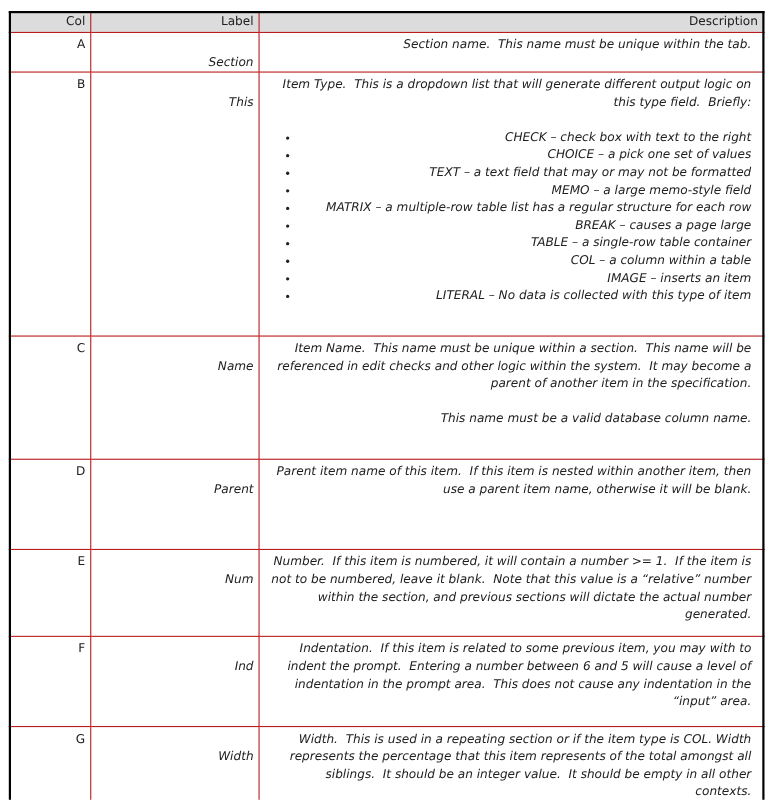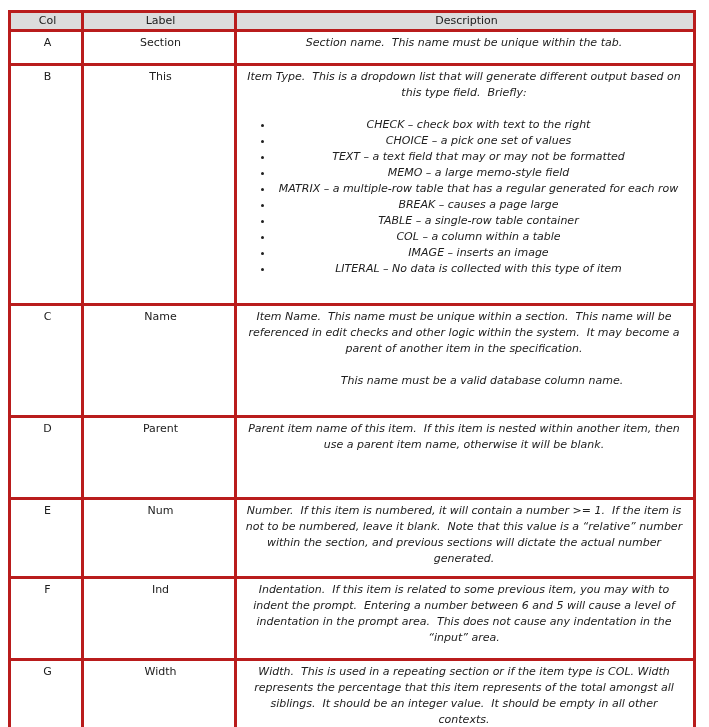--- a/index.html
+++ b/index.html
@@ -24,33 +24,33 @@
     width: 685px;
     border-collapse: collapse;
     border: 2px solid #000000;
     table-layout: fixed;
     font-size: 11px;
     line-height: 16px;
     color: #202020;
   }
   table.spec th,
   table.spec td {
-    border: 3px solid #b91c1c;
+    border: 1px solid #b91c1c;
     vertical-align: top;
-    text-align: center;
+    text-align: right;
     font-weight: normal;
     box-sizing: border-box;
   }
   table.spec thead tr { height: 18px; }
   table.spec th {
     background: #dcdcdc;
     padding: 0 4px 0 7px;
   }
   td.c-col   { padding: 3px 4px 0 7px; }
-  td.c-label { padding: 3px 4px 0 7px; }
+  td.c-label { padding: 19px 4px 0 7px; font-style: italic; }
   td.c-desc  { padding: 3px 10px 0 8px; font-style: italic; }
   .para {
     margin: 0;
     white-space: pre-wrap;
   }
   .para + .para { margin-top: 16px; margin-left: 36px; }
   ul.type-list {
     margin: 16px 0 12px 0;
     padding: 0 0 0 29px;
     list-style: disc outside;
@@ -91,31 +91,31 @@
           <td class="c-col">A</td>
           <td class="c-label">Section</td>
           <td class="c-desc">
             <div class="para">Section name.  This name must be unique within the tab.</div>
           </td>
         </tr>
         <tr class="r1">
           <td class="c-col">B</td>
           <td class="c-label">This</td>
           <td class="c-desc">
-            <div class="para">Item Type.  This is a dropdown list that will generate different output based on this type field.  Briefly:</div>
+            <div class="para">Item Type.  This is a dropdown list that will generate different output logic on this type field.  Briefly:</div>
             <ul class="type-list">
               <li>CHECK – check box with text to the right</li>
               <li>CHOICE – a pick one set of values</li>
               <li>TEXT – a text field that may or may not be formatted</li>
               <li>MEMO – a large memo-style field</li>
-              <li>MATRIX – a multiple-row table that has a regular generated for each row</li>
+              <li>MATRIX – a multiple-row table list has a regular structure for each row</li>
               <li>BREAK – causes a page large</li>
               <li>TABLE – a single-row table container</li>
               <li>COL – a column within a table</li>
-              <li>IMAGE – inserts an image</li>
+              <li>IMAGE – inserts an item</li>
               <li>LITERAL – No data is collected with this type of item</li>
             </ul>
           </td>
         </tr>
         <tr class="r2">
           <td class="c-col">C</td>
           <td class="c-label">Name</td>
           <td class="c-desc">
             <div class="para">Item Name.  This name must be unique within a section.  This name will be referenced in edit checks and other logic within the system.  It may become a parent of another item in the specification.</div>
             <div class="para">This name must be a valid database column name.</div>

